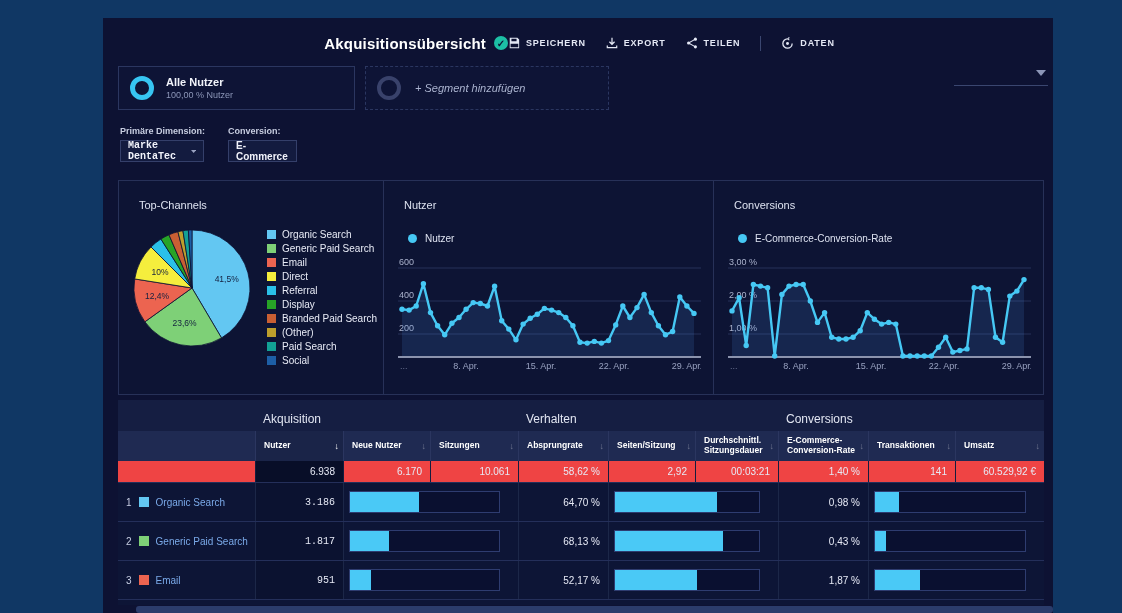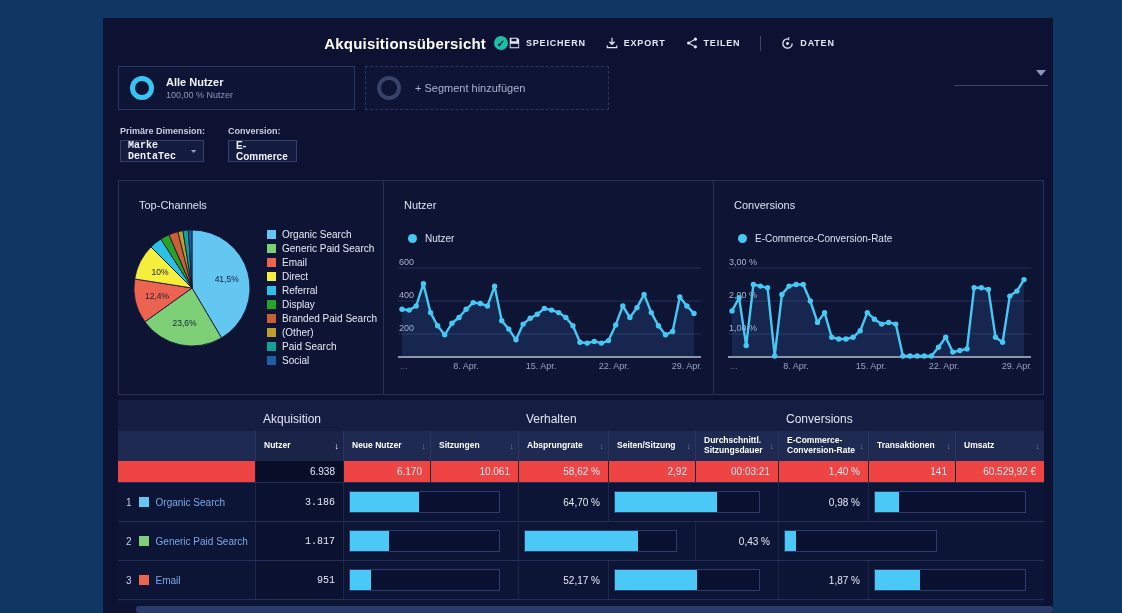--- a/index.html
+++ b/index.html
@@ -26,21 +26,21 @@
   .segment-box { position:absolute; top:48px; height:44px; border:1px solid #2b3660;
                  display:flex; align-items:center; background:#0e1436; }
   .segment-all { left:15px; width:237px; }
   .segment-add { left:262px; width:244px; border-style:dashed; }
   .seg-ring { width:24px; height:24px; border-radius:50%; margin-left:11px; flex:none; }
   .ring-active { border:5px solid #37c5f2; }
   .ring-ghost  { border:4px solid #39426b; }
   .seg-text { margin-left:12px; }
   .seg-title { color:#f2f4fb; font-size:11px; font-weight:bold; }
   .seg-sub { color:#8c96b8; font-size:9px; margin-top:2px; }
-  .seg-add-label { color:#aab3cf; font-size:11px; margin-left:14px; }
+  .seg-add-label { color:#aab3cf; font-size:11px; margin-left:14px;font-style:italic; }
   .mini-select { position:absolute; top:50px; right:5px; width:94px; height:18px;
                  border-bottom:1px solid #3a4670; }
   .mini-select .caret { position:absolute; right:2px; top:2px; }
 
   
   .ctrl-label { position:absolute; top:108px; color:#c7cde0; font-size:9px; font-weight:bold; }
   .lbl-dim { left:17px; } .lbl-conv { left:125px; }
   .select-box { position:absolute; top:122px; height:22px; border:1px solid #343f6a;
                 background:#131b3f; color:#f0f2fa; font-size:10px; font-weight:bold;
                 display:flex; align-items:center; padding:0 7px; gap:8px; cursor:pointer; }
@@ -459,20 +459,21 @@
             <span class="row-index">2</span>
             <span class="row-swatch" style="background: rgb(126, 208, 119);"></span>
             <span class="row-channel">Generic Paid Search</span>
           </div>
           <div class="cell cell-val sorted">1.817</div>
           <div class="cell cell-bar">
             <div class="barbox">
               <div class="barfill" style="width: 26%;"></div>
             </div>
           </div>
+          <div class="cell cell-val">68,13 %</div>
           <div class="cell cell-bar">
             <div class="barbox">
               <div class="barfill" style="width: 75%;"></div>
             </div>
           </div>
           <div class="cell cell-val">0,43 %</div>
           <div class="cell cell-bar">
             <div class="barbox">
               <div class="barfill" style="width: 7%;"></div>
             </div>

